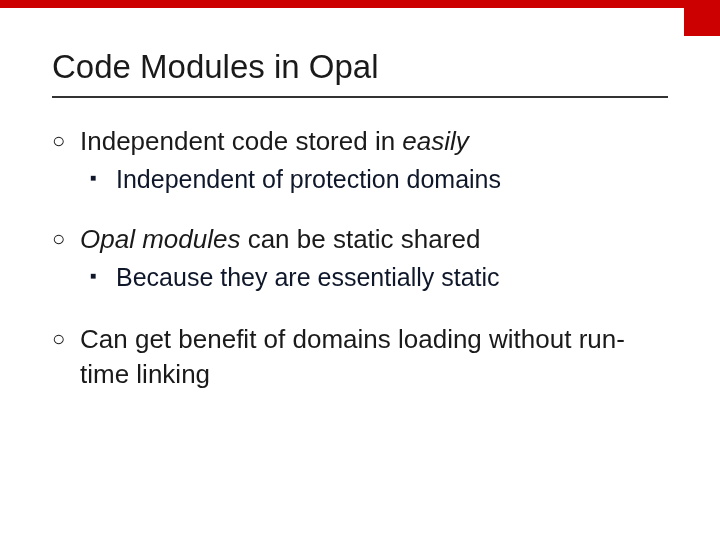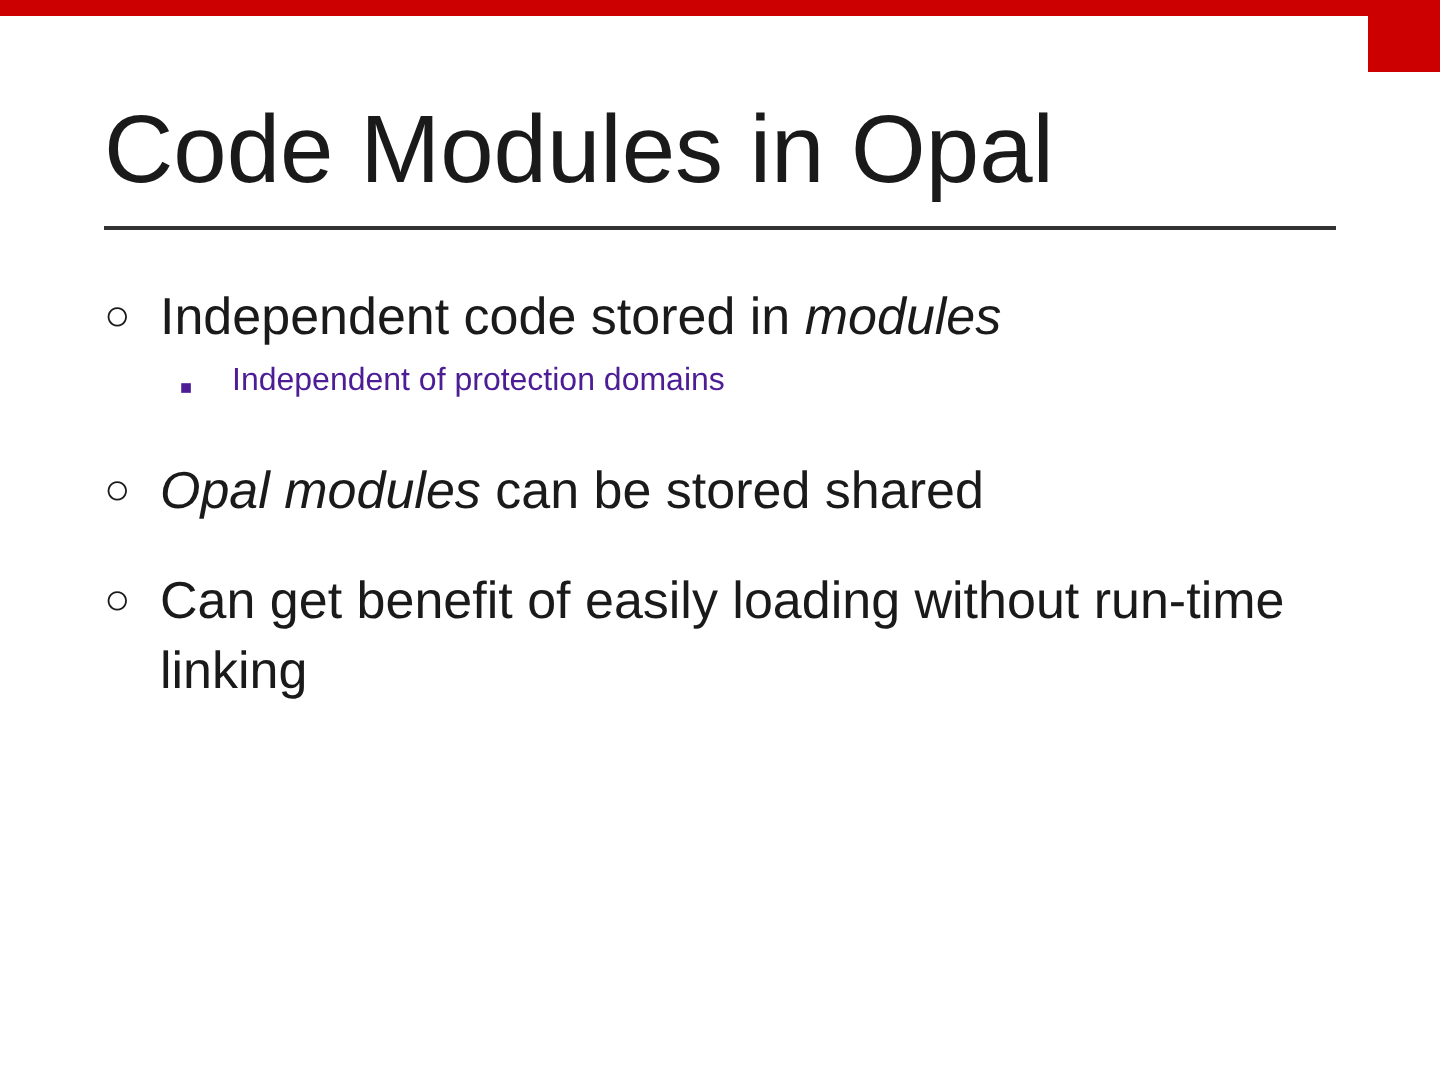--- a/index.html
+++ b/index.html
@@ -33,21 +33,21 @@
       width: 36px;
       height: 36px;
       background: #cc0000;
     }
 
     .content {
       padding: 48px 52px 40px 52px;
     }
 
     .title {
-      font-size: 48px;
+      font-size: 33px;
       font-weight: normal;
       color: #1a1a1a;
       margin-bottom: 10px;
       font-family: Arial, Helvetica, sans-serif;
     }
 
     .divider {
       border: none;
       border-top: 2px solid #333333;
       margin-bottom: 28px;
@@ -81,23 +81,23 @@
 
     .sub-list {
       list-style: none;
       margin-top: 8px;
       margin-left: 10px;
     }
 
     .sub-list li {
       display: flex;
       align-items: flex-start;
-      font-size: 16px;
+      font-size: 25px;
       margin-bottom: 8px;
-      color: #4c1d95;
+      color: #0f172a;
       font-family: Arial, Helvetica, sans-serif;
     }
 
     .sub-marker {
       display: inline-block;
       width: 26px;
       min-width: 26px;
       font-size: 10px;
       margin-top: 7px;
     }
@@ -133,36 +133,42 @@
 
 <div class="content">
   <h1 class="title">Code Modules in Opal</h1>
   <hr class="divider">
 
   <ul class="bullet-list">
 
     <li>
       <span class="bullet-marker">○</span>
       <span class="bullet-text">
-        <span>Independent code stored in </span><span class="italic">modules</span>
+        <span>Independent code stored in </span><span class="italic">easily</span>
         <ul class="sub-list">
           <li>
             <span class="sub-marker"></span>
             <span>Independent of protection domains</span>
           </li>
         </ul>
       </span>
     </li>
 
     <li>
       <span class="bullet-marker">○</span>
       <span class="bullet-text">
-        <span class="italic">Opal modules</span><span> can be stored shared</span>
+        <span class="italic">Opal modules</span><span> can be static shared</span>
+        <ul class="sub-list">
+          <li>
+            <span class="sub-marker"></span>
+            <span>Because they are essentially static</span>
+          </li>
+        </ul>
       </span>
     </li>
 
     <li class="last-bullet">
       <span class="bullet-marker">○</span>
-      <span class="bullet-text">Can get benefit of easily loading without run-time linking</span>
+      <span class="bullet-text">Can get benefit of domains loading without run-time linking</span>
     </li>
 
   </ul>
 </div>
 
 </body></html>

